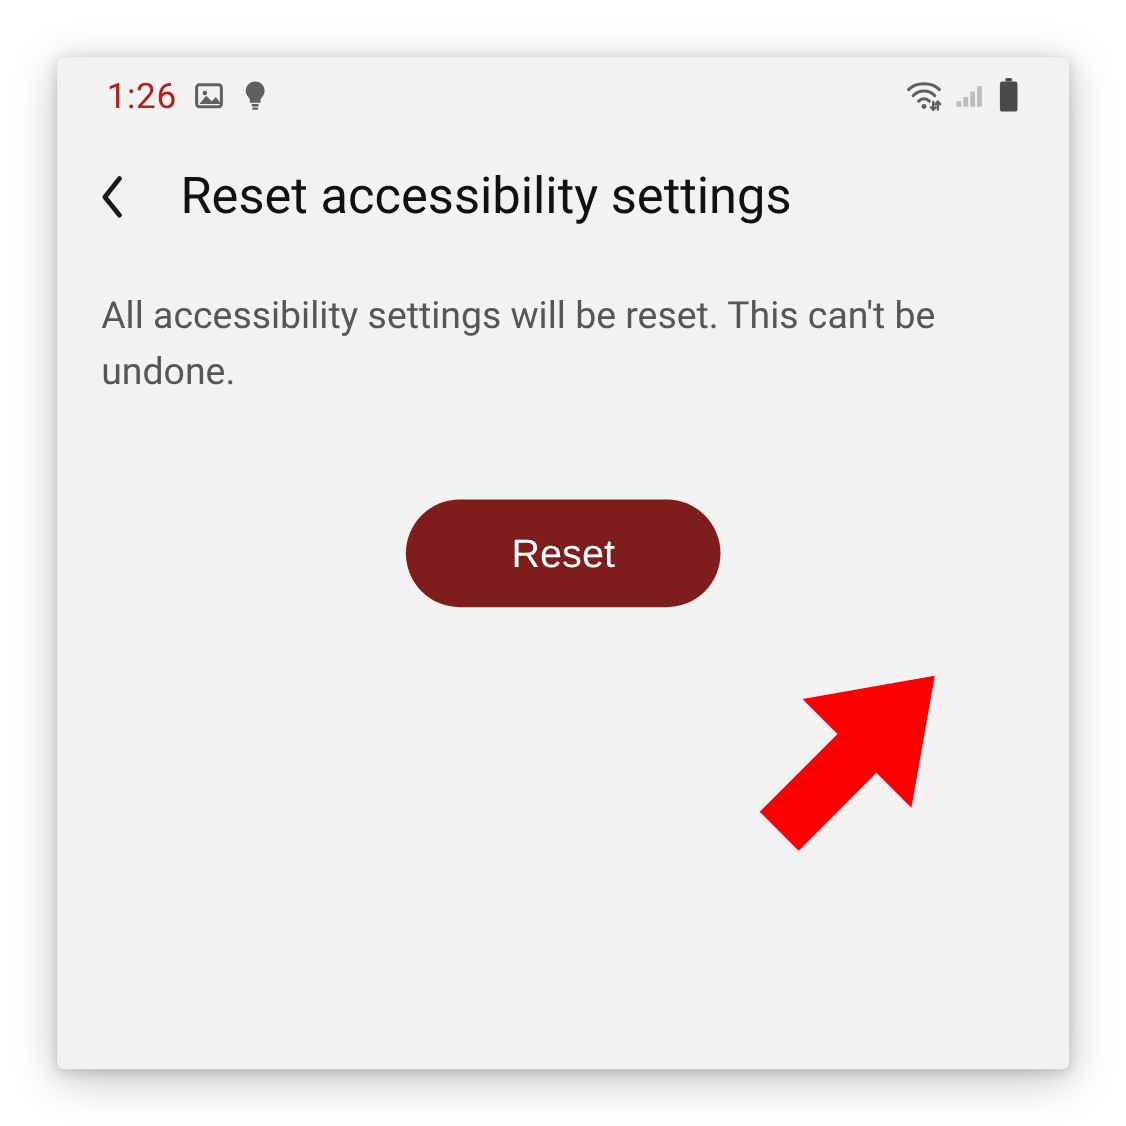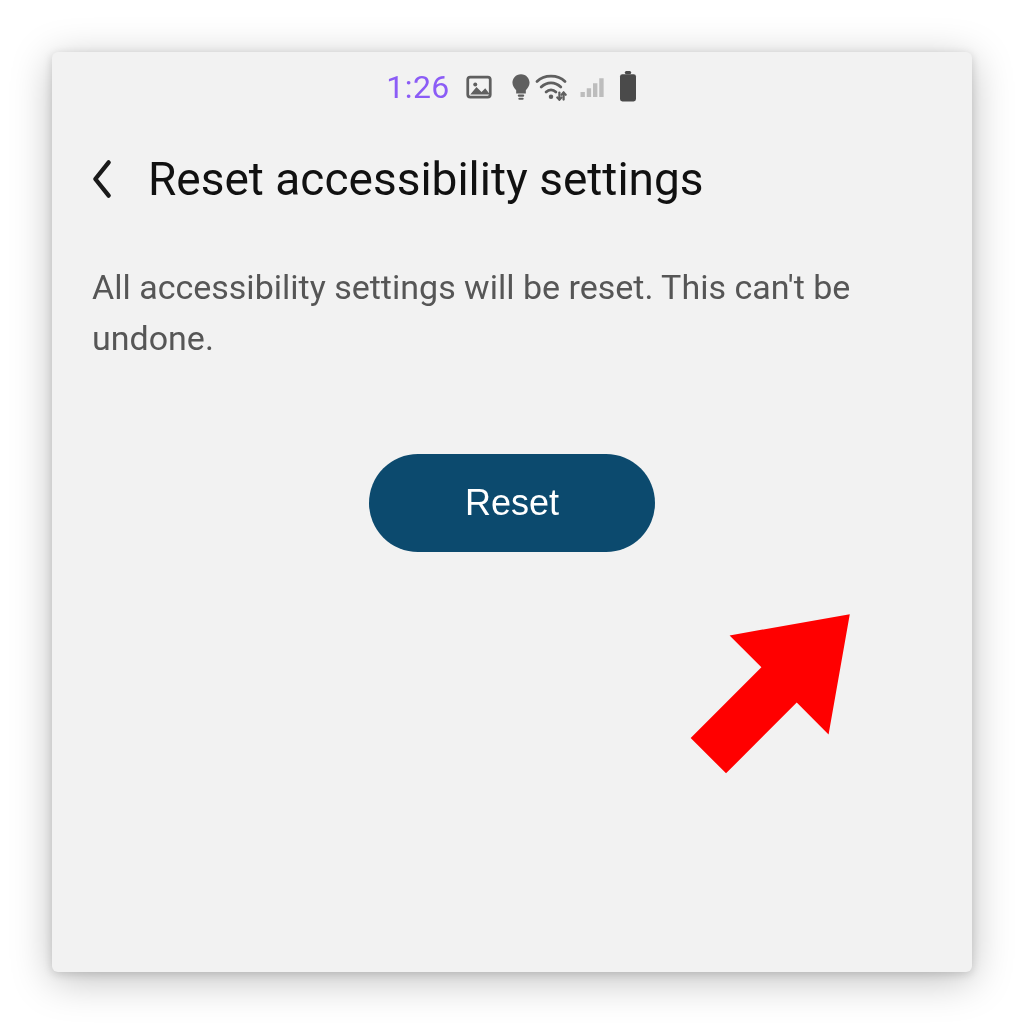--- a/index.html
+++ b/index.html
@@ -26,23 +26,23 @@
     box-shadow: 0 8px 40px rgba(0,0,0,0.25), 0 2px 10px rgba(0,0,0,0.15);
     position: relative;
     overflow: hidden;
   }
 
   
   .status-bar {
     height: 70px;
     display: flex;
     align-items: center;
-    justify-content: center;
+    justify-content: space-between;
     padding: 0 45px;
-    color: #8b5cf6;
+    color: #b91c1c;
   }
   .status-left {
     display: flex;
     align-items: center;
     gap: 14px;
     font-size: 32px;
     letter-spacing: 0.5px;
   }
   .status-right {
     display: flex;
@@ -51,21 +51,21 @@
   }
   .status-right svg { display: block; }
 
   .picture-icon svg,
   .bulb-icon svg { display: block; }
 
   
   .title-bar {
     display: flex;
     align-items: center;
-    gap: 24px;
+    gap: 40px;
     padding: 30px 28px 20px 28px;
   }
   .back-btn {
     width: 44px;
     height: 44px;
     display: flex;
     align-items: center;
     justify-content: center;
     color: #1a1a1a;
   }
@@ -84,21 +84,21 @@
   }
 
   
   .action-row {
     display: flex;
     justify-content: center;
     margin-top: 90px;
     position: relative;
   }
   .reset-btn {
-    background: #0c4a6e;
+    background: #7f1d1d;
     color: #ffffff;
     font-size: 36px;
     font-weight: 500;
     border: none;
     border-radius: 999px;
     padding: 28px 96px;
     cursor: pointer;
   }
 
   

